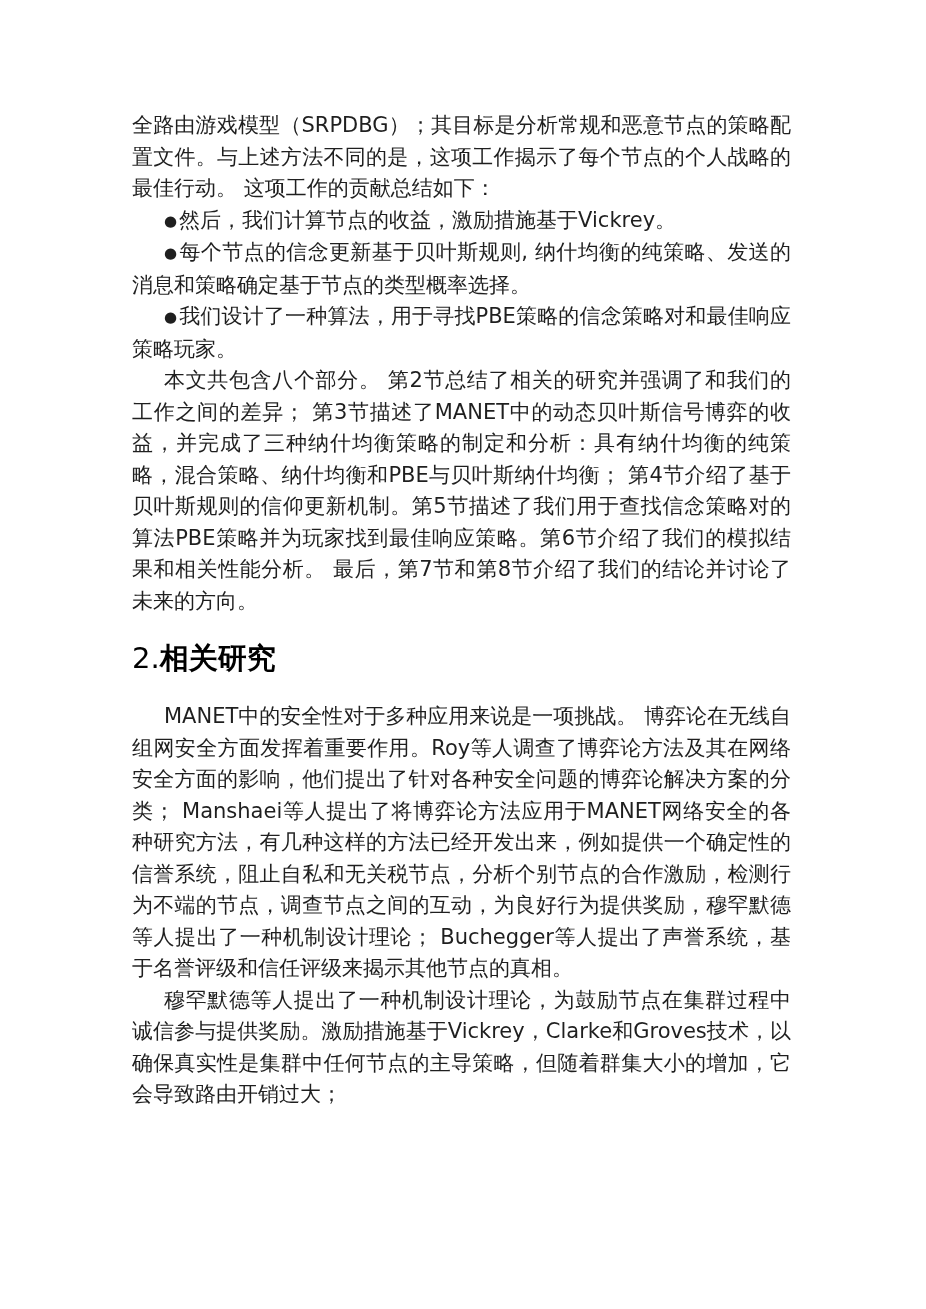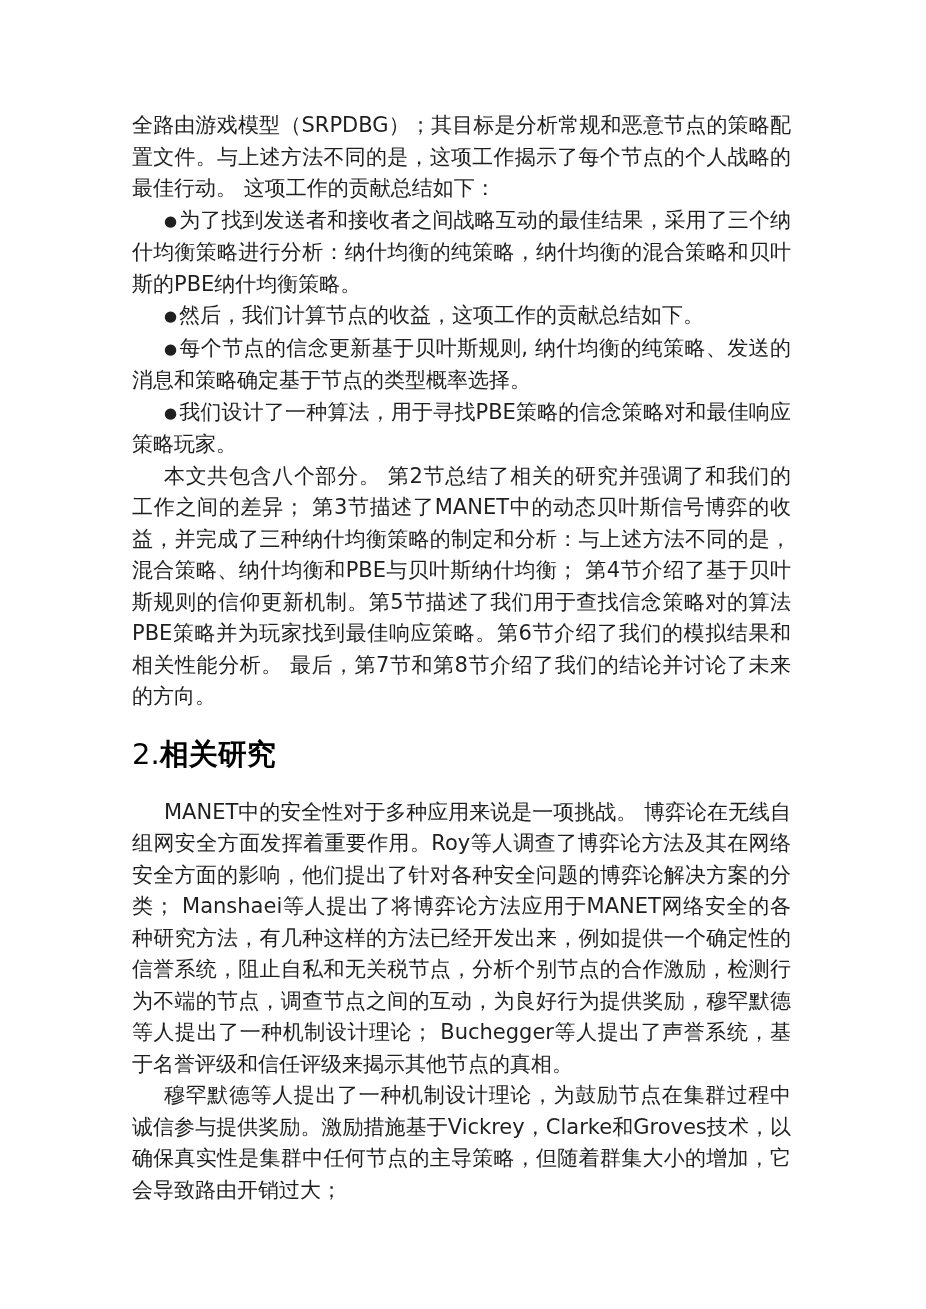--- a/index.html
+++ b/index.html
@@ -57,30 +57,29 @@
 </style>
 </head>
 <body>
 
 <div class="page">
   <div class="content">
 
     <p class="para">全路由游戏模型（SRPDBG）；其目标是分析常规和恶意节点的策略配置文件。与上述方法不同的是，这项工作揭示了每个节点的个人战略的最佳行动。 这项工作的贡献总结如下：</p>
 
 
-    <p class="para indent"><span class="bullet-marker">●</span><span>为了找到发送者和接收者之间战略互动的最佳结果，采用了三个纳什均衡策略进行分析：纳什均衡的纯策略，纳什均衡的混合策略和贝叶斯的PBE纳什均衡策略。</span></p>
 
-    <p class="para indent"><span class="bullet-marker">●</span><span>然后，我们计算节点的收益，这项工作的贡献总结如下。</span></p>
+    <p class="para indent"><span class="bullet-marker">●</span><span>然后，我们计算节点的收益，激励措施基于Vickrey。</span></p>
 
     <p class="para indent"><span class="bullet-marker">●</span><span>每个节点的信念更新基于贝叶斯规则, 纳什均衡的纯策略、发送的消息和策略确定基于节点的类型概率选择。</span></p>
 
     <p class="para indent"><span class="bullet-marker">●</span><span>我们设计了一种算法，用于寻找PBE策略的信念策略对和最佳响应策略玩家。</span></p>
 
 
-    <p class="para indent">本文共包含八个部分。 第2节总结了相关的研究并强调了和我们的工作之间的差异； 第3节描述了MANET中的动态贝叶斯信号博弈的收益，并完成了三种纳什均衡策略的制定和分析：与上述方法不同的是，混合策略、纳什均衡和PBE与贝叶斯纳什均衡； 第4节介绍了基于贝叶斯规则的信仰更新机制。第5节描述了我们用于查找信念策略对的算法PBE策略并为玩家找到最佳响应策略。第6节介绍了我们的模拟结果和相关性能分析。 最后，第7节和第8节介绍了我们的结论并讨论了未来的方向。</p>
+    <p class="para indent">本文共包含八个部分。 第2节总结了相关的研究并强调了和我们的工作之间的差异； 第3节描述了MANET中的动态贝叶斯信号博弈的收益，并完成了三种纳什均衡策略的制定和分析：具有纳什均衡的纯策略，混合策略、纳什均衡和PBE与贝叶斯纳什均衡； 第4节介绍了基于贝叶斯规则的信仰更新机制。第5节描述了我们用于查找信念策略对的算法PBE策略并为玩家找到最佳响应策略。第6节介绍了我们的模拟结果和相关性能分析。 最后，第7节和第8节介绍了我们的结论并讨论了未来的方向。</p>
 
     <h2 class="heading"><span class="heading-number">2.</span><span class="heading-title">相关研究</span></h2>
 
     <p class="para indent">MANET中的安全性对于多种应用来说是一项挑战。 博弈论在无线自组网安全方面发挥着重要作用。Roy等人调查了博弈论方法及其在网络安全方面的影响，他们提出了针对各种安全问题的博弈论解决方案的分类； Manshaei等人提出了将博弈论方法应用于MANET网络安全的各种研究方法，有几种这样的方法已经开发出来，例如提供一个确定性的信誉系统，阻止自私和无关税节点，分析个别节点的合作激励，检测行为不端的节点，调查节点之间的互动，为良好行为提供奖励，穆罕默德等人提出了一种机制设计理论； Buchegger等人提出了声誉系统，基于名誉评级和信任评级来揭示其他节点的真相。</p>
 
     <p class="para indent">穆罕默德等人提出了一种机制设计理论，为鼓励节点在集群过程中诚信参与提供奖励。激励措施基于Vickrey，Clarke和Groves技术，以确保真实性是集群中任何节点的主导策略，但随着群集大小的增加，它会导致路由开销过大；</p>
 
   </div>
 </div>
 

